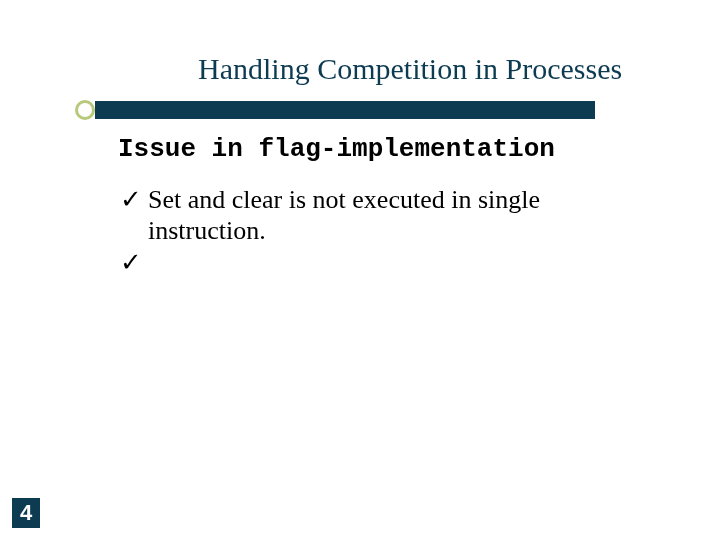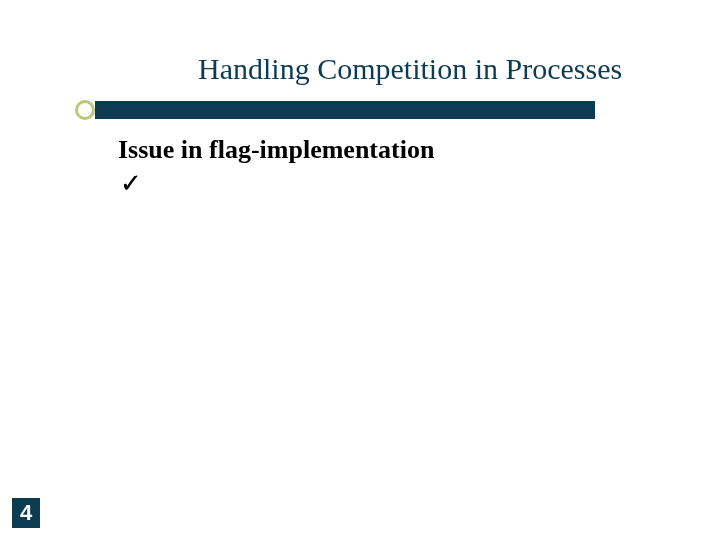--- a/index.html
+++ b/index.html
@@ -51,21 +51,22 @@
   .body {
     position: absolute;
     top: 134px;
     left: 118px;
     width: 505px;
     font-size: 26px;
     line-height: 1.22;
   }
   .subtitle {
     font-weight: 700;
-    margin-bottom: 2px;
+    margin-bottom: 18px;
+    font-family: Liberation Mono, monospace;
   }
   .bullets {
     margin: 0;
     padding: 0;
     list-style: none;
   }
   .bullets li {
     position: relative;
     padding-left: 30px;
     margin: 0;
@@ -100,20 +101,21 @@
 
   <div class="title">Handling Competition in Processes</div>
   <div class="title-dot"></div>
   <div class="title-underline"></div>
 
   <div class="body">
     <div class="subtitle">Issue in flag-implementation</div>
     <ul class="bullets">
       <li>
         <span class="check">✓</span>
+        <span>Set and clear is not executed in single instruction.</span>
       </li>
       <li>
         <span class="check">✓</span>
       </li>
     </ul>
   </div>
 
   <div class="page-number">4</div>
 
 </div>

